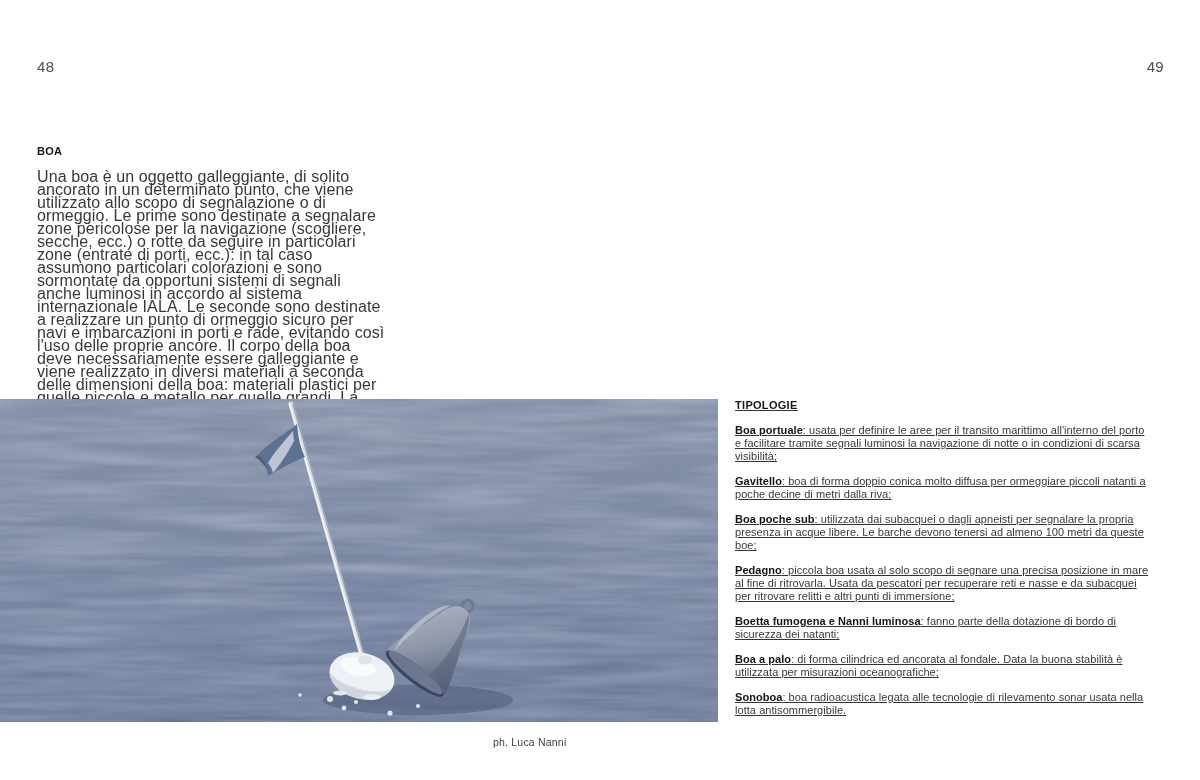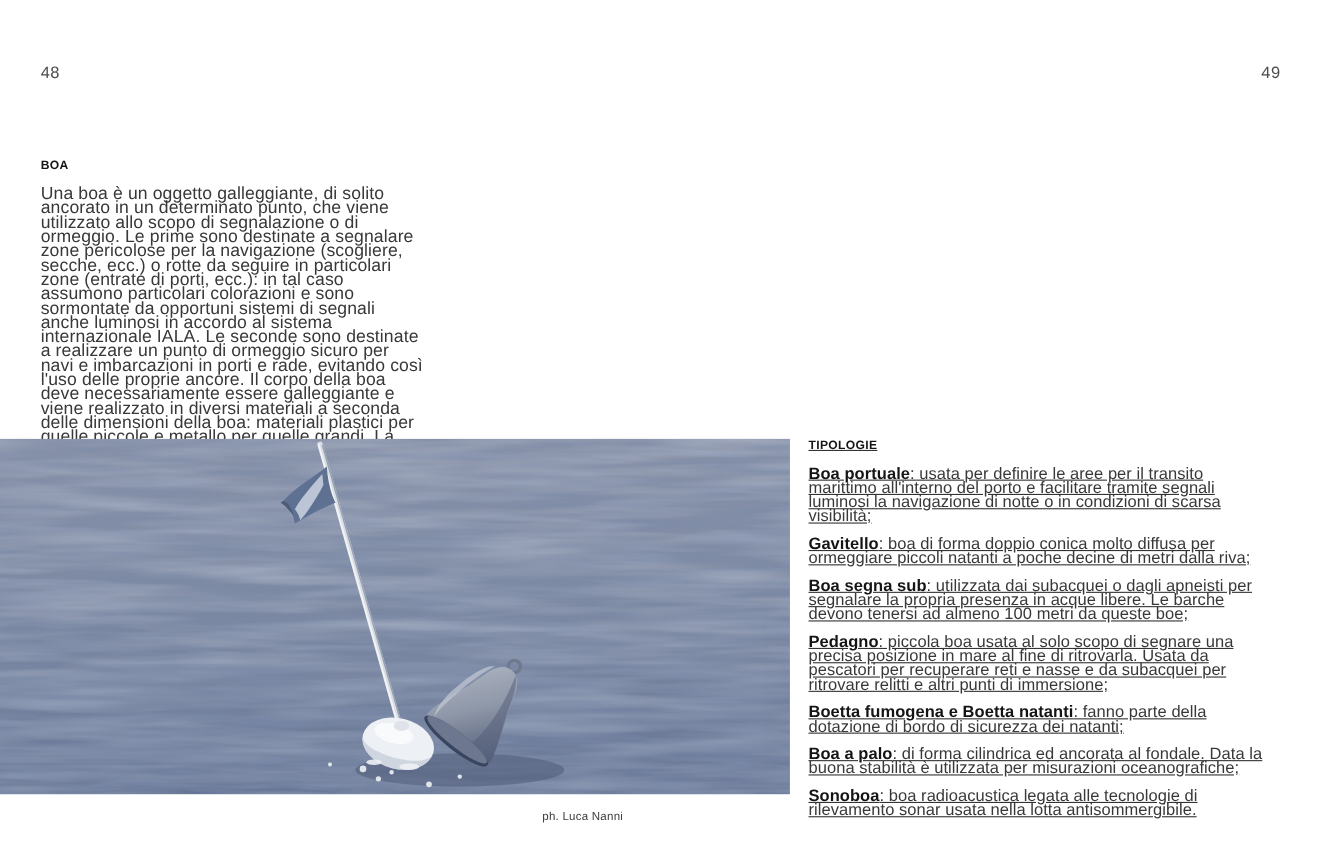--- a/index.html
+++ b/index.html
@@ -58,21 +58,21 @@
     letter-spacing: 0.2px;
   }
 
   #typologies {
     position: absolute;
     left: 735px; top: 399px;
     width: 415px;
     text-decoration: underline;
   }
   .entry {
-    font-size: 15px;
+    font-size: 11px;
     line-height: 13px;
     color: #383838;
     margin-bottom: 12px;
     letter-spacing: 0.05px;
   }
   .entry b { color: #141414; }
 </style>
 </head>
 <body>
 
@@ -159,22 +159,22 @@
 
 <div id="photo-caption">ph. Luca Nanni</div>
 
 <div id="typologies">
   <h2 class="section-title">TIPOLOGIE</h2>
 
   <p class="entry"><b>Boa portuale</b><span>: usata per definire le aree per il transito marittimo all'interno del porto e facilitare tramite segnali luminosi la navigazione di notte o in condizioni di scarsa visibilità;</span></p>
 
   <p class="entry"><b>Gavitello</b><span>: boa di forma doppio conica molto diffusa per ormeggiare piccoli natanti a poche decine di metri dalla riva;</span></p>
 
-  <p class="entry"><b>Boa segna sub</b><span>: utilizzata dai subacquei o dagli apneisti per segnalare la propria presenza in acque libere. Le barche devono tenersi ad almeno 100 metri da queste boe;</span></p>
+  <p class="entry"><b>Boa poche sub</b><span>: utilizzata dai subacquei o dagli apneisti per segnalare la propria presenza in acque libere. Le barche devono tenersi ad almeno 100 metri da queste boe;</span></p>
 
   <p class="entry"><b>Pedagno</b><span>: piccola boa usata al solo scopo di segnare una precisa posizione in mare al fine di ritrovarla. Usata da pescatori per recuperare reti e nasse e da subacquei per ritrovare relitti e altri punti di immersione;</span></p>
 
-  <p class="entry"><b>Boetta fumogena e Boetta natanti</b><span>: fanno parte della dotazione di bordo di sicurezza dei natanti;</span></p>
+  <p class="entry"><b>Boetta fumogena e Nanni luminosa</b><span>: fanno parte della dotazione di bordo di sicurezza dei natanti;</span></p>
 
   <p class="entry"><b>Boa a palo</b><span>: di forma cilindrica ed ancorata al fondale. Data la buona stabilità è utilizzata per misurazioni oceanografiche;</span></p>
 
   <p class="entry"><b>Sonoboa</b><span>: boa radioacustica legata alle tecnologie di rilevamento sonar usata nella lotta antisommergibile.</span></p>
 </div>
 
 </body></html>

